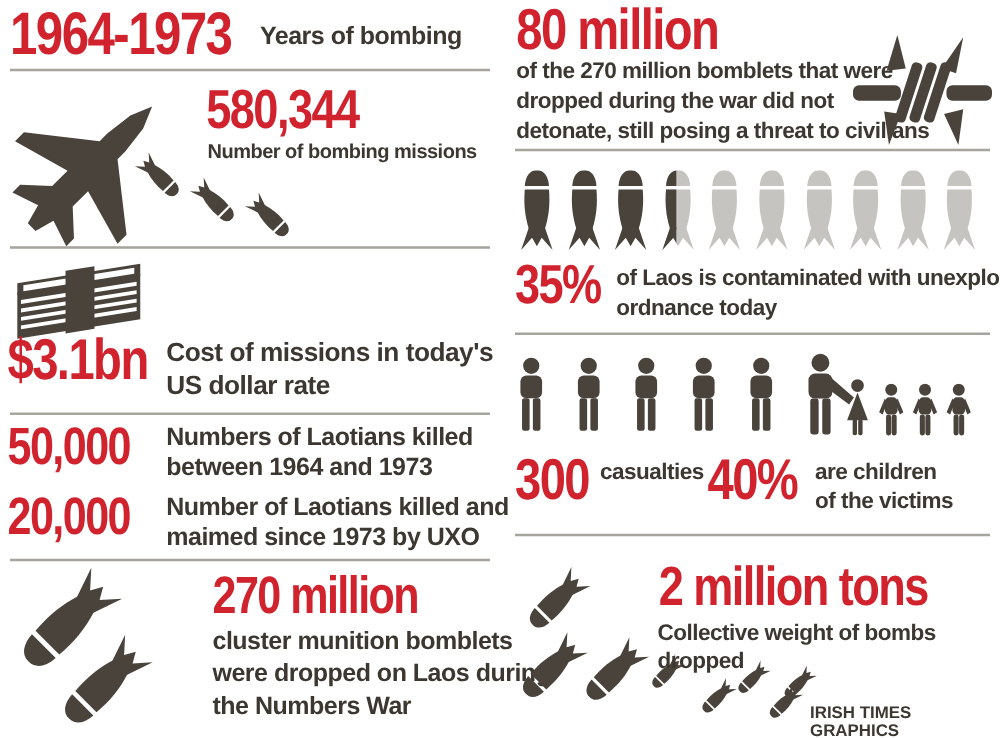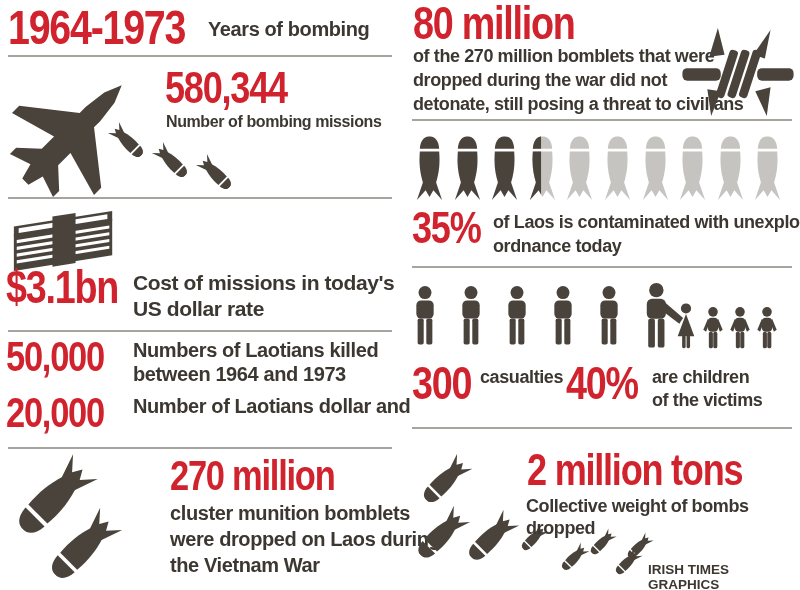--- a/index.html
+++ b/index.html
@@ -124,35 +124,36 @@
 </div>
 <div class="divider" style="left:8px;top:330px;width:384px"></div>
 
 <div class="stat" style="left:6px;top:336px;font-size:42px">50,000</div>
 <div class="lbl" style="left:133px;top:338px;font-size:20px">
   <div>Numbers of Laotians killed</div>
   <div>between 1964 and 1973</div>
 </div>
 <div class="stat" style="left:6px;top:392px;font-size:42px">20,000</div>
 <div class="lbl" style="left:133px;top:394px;font-size:20px">
-  <div>Number of Laotians dollar and</div>
+  <div>Number of Laotians killed and</div>
+  <div>maimed since 1973 by UXO</div>
 </div>
 <div class="divider" style="left:8px;top:447px;width:384px"></div>
 
 <svg class="fb fill-dark" style="left:8px;top:450px" width="94" height="94" viewBox="0 0 70 70">
     <use href="#sym-bomb" x="20" y="1" width="30" height="68" transform="rotate(-135 35 35)"></use>
   </svg>
 <svg class="fb fill-dark" style="left:42px;top:504px" width="84" height="84" viewBox="0 0 70 70">
     <use href="#sym-bomb" x="20" y="1" width="30" height="68" transform="rotate(-135 35 35)"></use>
   </svg>
 <div class="stat" style="left:170px;top:455px;font-size:42px">270 million</div>
 <div class="lbl" style="left:170px;top:500px;font-size:20px;line-height:1.3">
   <div>cluster munition bomblets</div>
   <div>were dropped on Laos during</div>
-  <div>the Vietnam War</div>
+  <div>the Numbers War</div>
 </div>
 
 <div class="stat" style="left:413px;top:0;font-size:46px">80 million</div>
 <div class="lbl" style="left:413px;top:44px;font-size:18px;line-height:24px">
   <div>of the 270 million bomblets that were</div>
   <div>dropped during the war did not</div>
   <div>detonate, still posing a threat to civilians</div>
 </div>
 <svg class="icon dark" style="left:682px;top:26px" width="112" height="92" viewBox="0 0 116 96">
   <rect x="0" y="44" width="40" height="13" rx="5"></rect>

